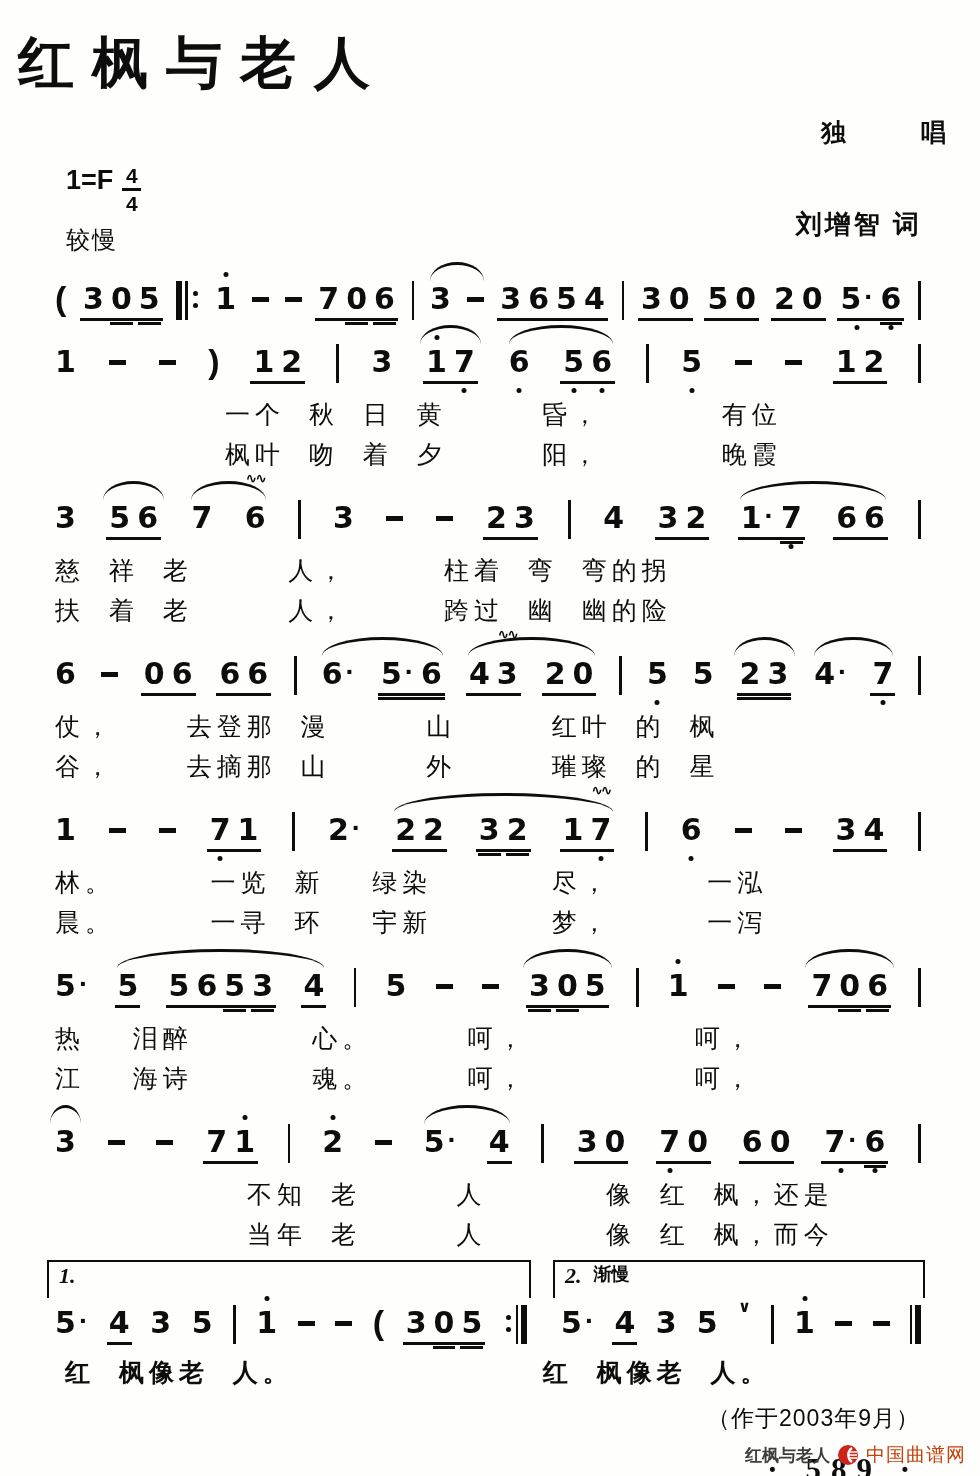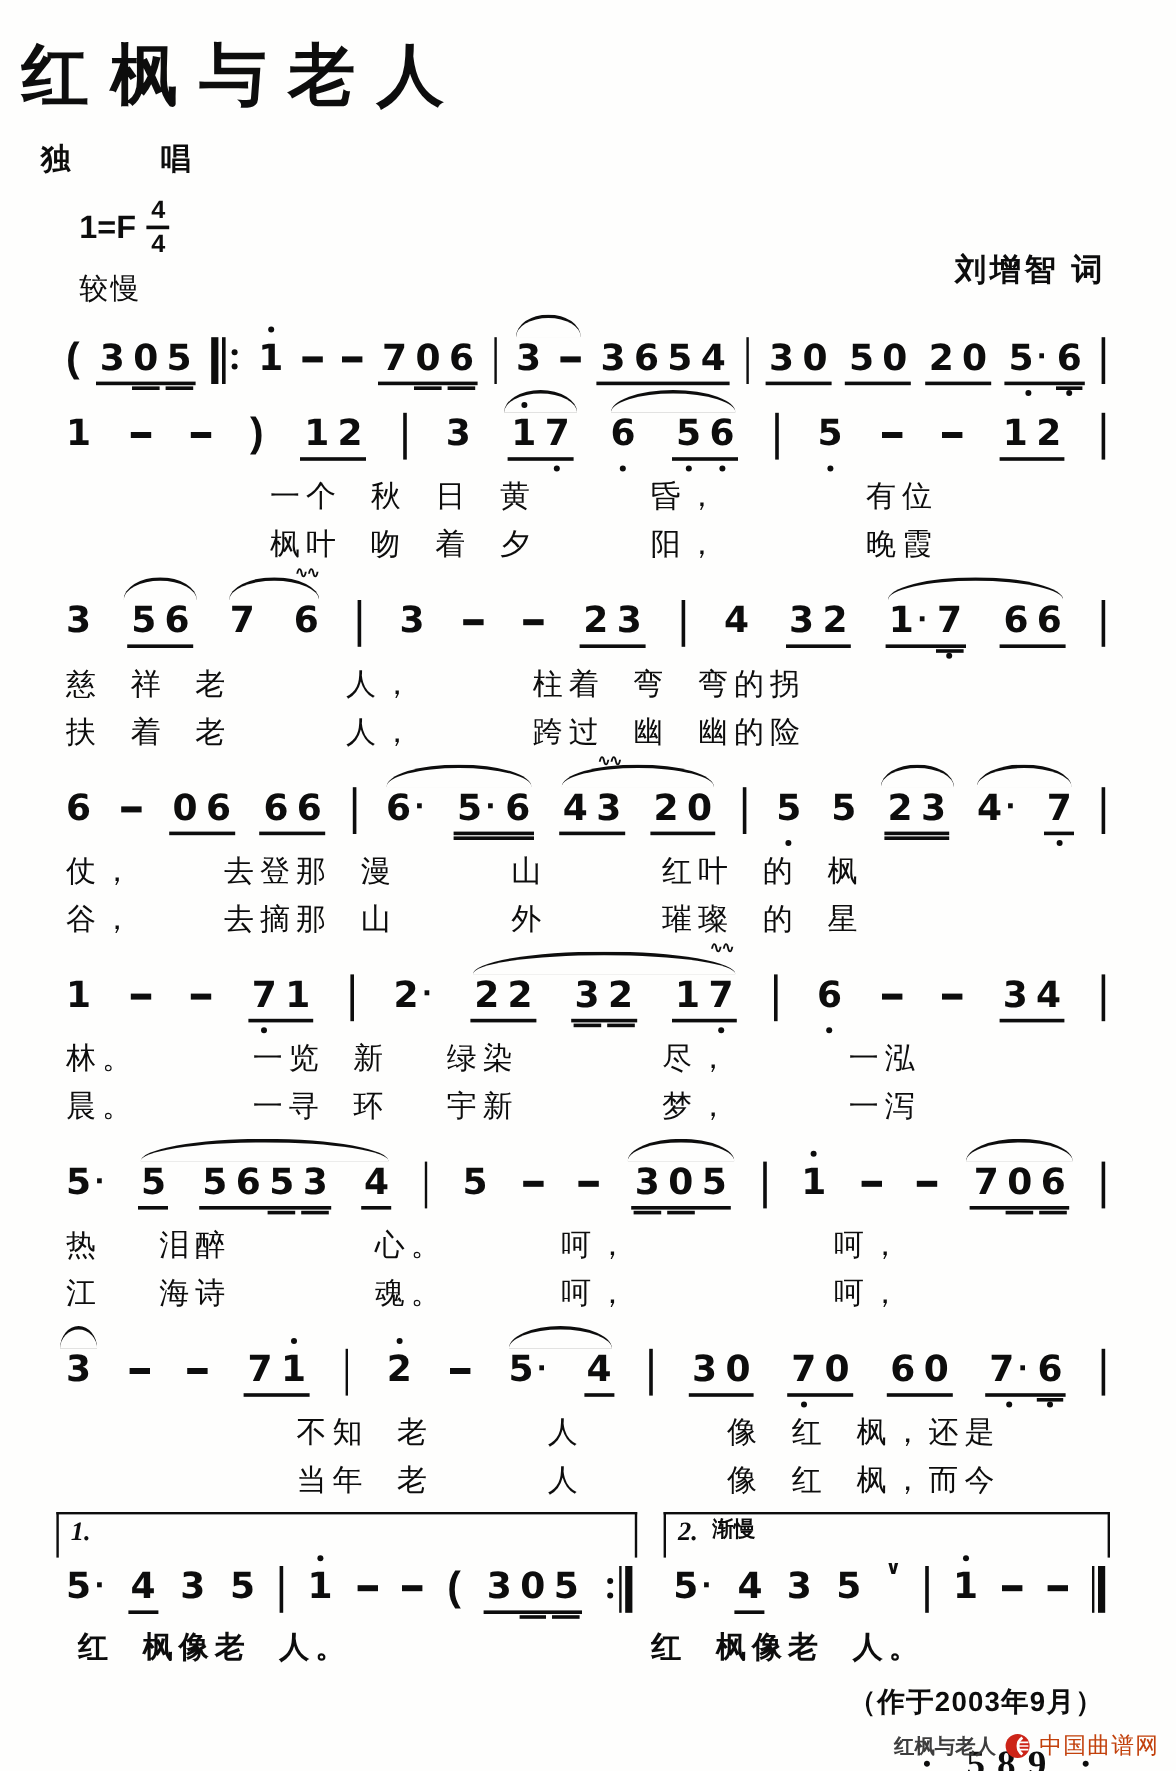--- a/index.html
+++ b/index.html
@@ -1,22 +1,22 @@
 <!DOCTYPE html>
 <html><head>
 <meta charset="utf-8">
 <style>
   html,body{margin:0;padding:0;background:#e8e8e8;}
   .page{position:relative;width:980px;height:1476px;background:#fefefd;overflow:hidden;
         font-family:"Liberation Sans","DejaVu Sans",sans-serif;color:#0d0d0d;}
   
   .title{margin:26px 0 0 0;text-align:left;font-size:56px;font-weight:700;letter-spacing:18px;text-indent:18px;}
-  .subtitle{margin-top:14px;text-align:left;font-size:25px;font-weight:700;letter-spacing:34px;text-indent:34px;}
+  .subtitle{margin-top:14px;text-align:right;font-size:25px;font-weight:700;letter-spacing:34px;text-indent:34px;}
   .meta{position:relative;margin:16px 0 0 66px;height:86px;}
-  .keysig{display:flex;align-items:center;gap:9px;font-size:27px;font-weight:700;}
+  .keysig{display:flex;align-items:flex-start;gap:9px;font-size:27px;font-weight:700;}
   .frac{display:inline-flex;flex-direction:column;align-items:center;line-height:1;font-size:21px;font-weight:700;}
   .fbar{width:19px;height:3px;background:#0d0d0d;margin:2px 0;}
   .tempo{margin-top:10px;font-size:24px;font-weight:400;letter-spacing:2px;}
   .lyricist{position:absolute;right:58px;top:42px;font-size:26px;font-weight:700;letter-spacing:3px;text-align:right;}
   
   #score{padding:4px 0 0 55px;width:872px;}
   .sys{margin-bottom:7px;}
   .mline{position:relative;display:flex;justify-content:space-between;align-items:flex-start;
          height:36px;margin:27px 6px 13px 0;}
   .nt{position:relative;display:inline-flex;align-items:flex-start;min-width:18px;justify-content:center;}
@@ -53,21 +53,21 @@
   .volta{position:absolute;top:-46px;left:-8px;right:-4px;height:36px;
          border-top:2.6px solid #0d0d0d;border-left:2.6px solid #0d0d0d;border-right:2.6px solid #0d0d0d;
          border-bottom:none;}
   .vlabel{display:inline-block;font-style:italic;font-weight:700;font-size:22px;
           font-family:"Liberation Serif","DejaVu Serif",serif;padding:1px 0 0 10px;}
   .vtempo{display:inline-block;font-size:18px;font-weight:700;margin-left:12px;vertical-align:3px;}
   .finlyr{display:flex;margin-top:14px;font-size:25px;font-weight:700;letter-spacing:5px;white-space:pre;}
   .finlyr .la{padding-left:10px;}
   .finlyr .lb{padding-left:250px;}
   
-  .compnote{text-align:right;padding-right:60px;font-size:23px;font-weight:700;margin-top:14px;letter-spacing:1px;}
+  .compnote{text-align:right;padding-right:60px;font-size:23px;font-weight:400;margin-top:14px;letter-spacing:1px;}
   .pageno{text-align:right;padding-right:60px;font-size:31px;font-weight:700;margin-top:18px;
           font-family:"Liberation Serif","DejaVu Serif",serif;letter-spacing:10px;}
   .wmark{position:absolute;right:14px;bottom:8px;display:flex;align-items:center;gap:7px;
          font-size:17px;font-weight:700;color:#3d3d3d;}
   .site{color:#c2410c;font-size:19px;font-weight:400;letter-spacing:1px;}
 </style>
 </head>
 <body>
 
 <div class="page">

